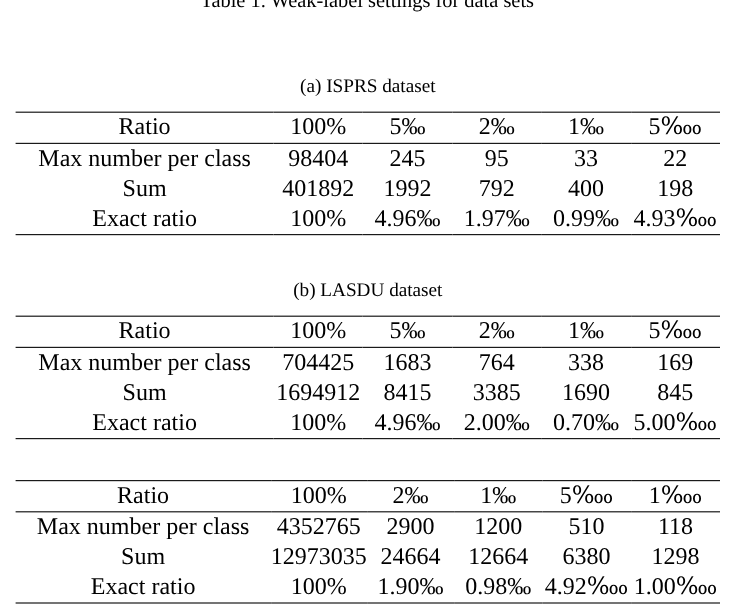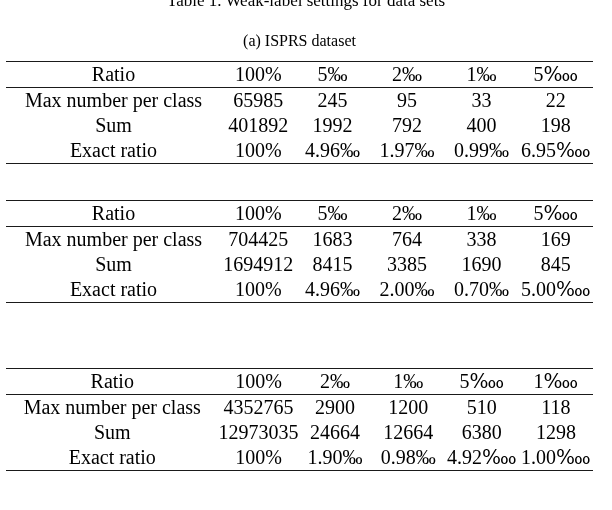--- a/index.html
+++ b/index.html
@@ -30,22 +30,23 @@
     width: 612px;
     text-align: center;
     font-size: 17px;
     line-height: 20px;
     white-space: nowrap;
   }
 
   
   .subtable {
     position: absolute;
-    left: 6px;
+    left: 13px;
     width: 587px;
+    margin-top: 32px;
   }
   .subtable-a { top: 30px; }
   .subtable-b { top: 200px; }
   .subtable-c { top: 368px; }
 
   .sub-caption {
     text-align: center;
     font-size: 16px;
     line-height: 22px;
     white-space: nowrap;
@@ -103,47 +104,48 @@
           <th>100%</th>
           <th>5‰</th>
           <th>2‰</th>
           <th>1‰</th>
           <th>5‱</th>
         </tr>
       </thead>
       <tbody>
         <tr class="rule-mid">
           <td class="cell-label">Max number per class</td>
-          <td>65985</td>
+          <td>98404</td>
           <td>245</td>
           <td>95</td>
           <td>33</td>
           <td>22</td>
         </tr>
         <tr>
           <td class="cell-label">Sum</td>
           <td>401892</td>
           <td>1992</td>
           <td>792</td>
           <td>400</td>
           <td>198</td>
         </tr>
         <tr class="rule-bottom">
           <td class="cell-label">Exact ratio</td>
           <td>100%</td>
           <td>4.96‰</td>
           <td>1.97‰</td>
           <td>0.99‰</td>
-          <td>6.95‱</td>
+          <td>4.93‱</td>
         </tr>
       </tbody>
     </table>
   </div>
 
   <div class="subtable subtable-b">
+    <div class="sub-caption">(b)  LASDU dataset</div>
     <table class="booktabs">
       <colgroup>
         <col class="c-label">
           <col class="c-data">
           <col class="c-data">
         <col class="c-data">
           <col class="c-data">
           <col class="c-data">
       </colgroup>
       <thead>

